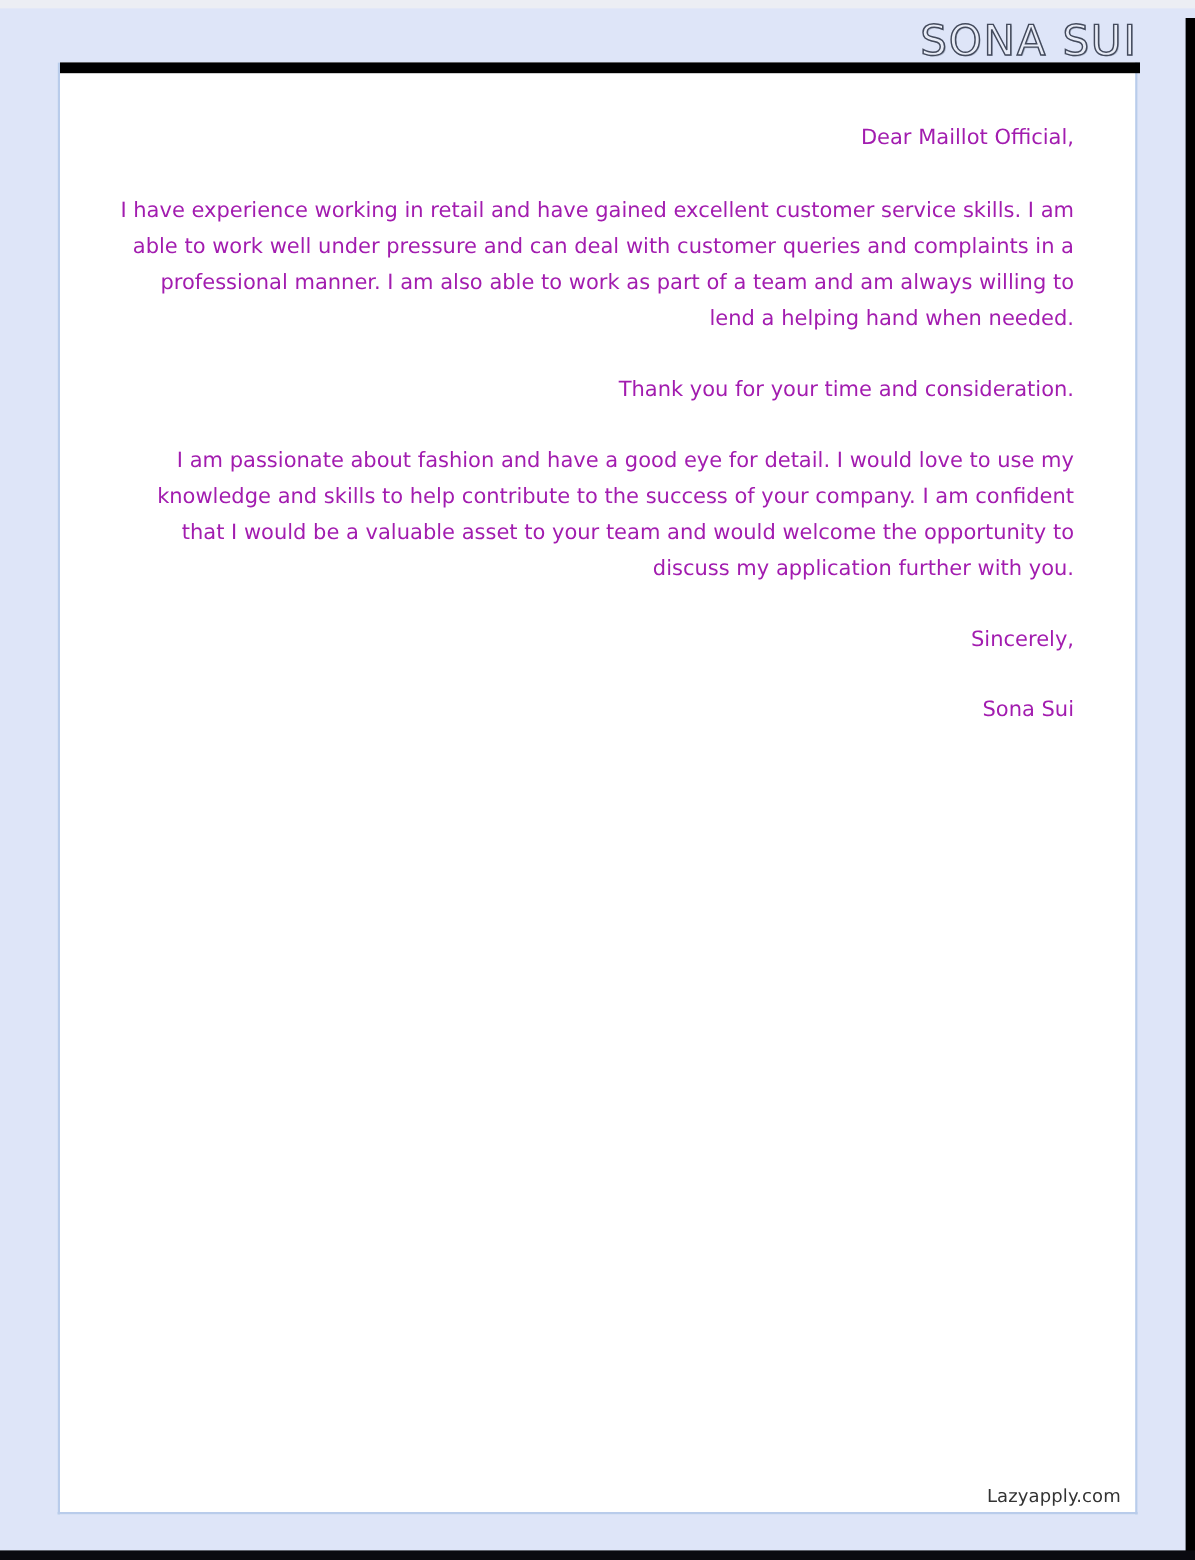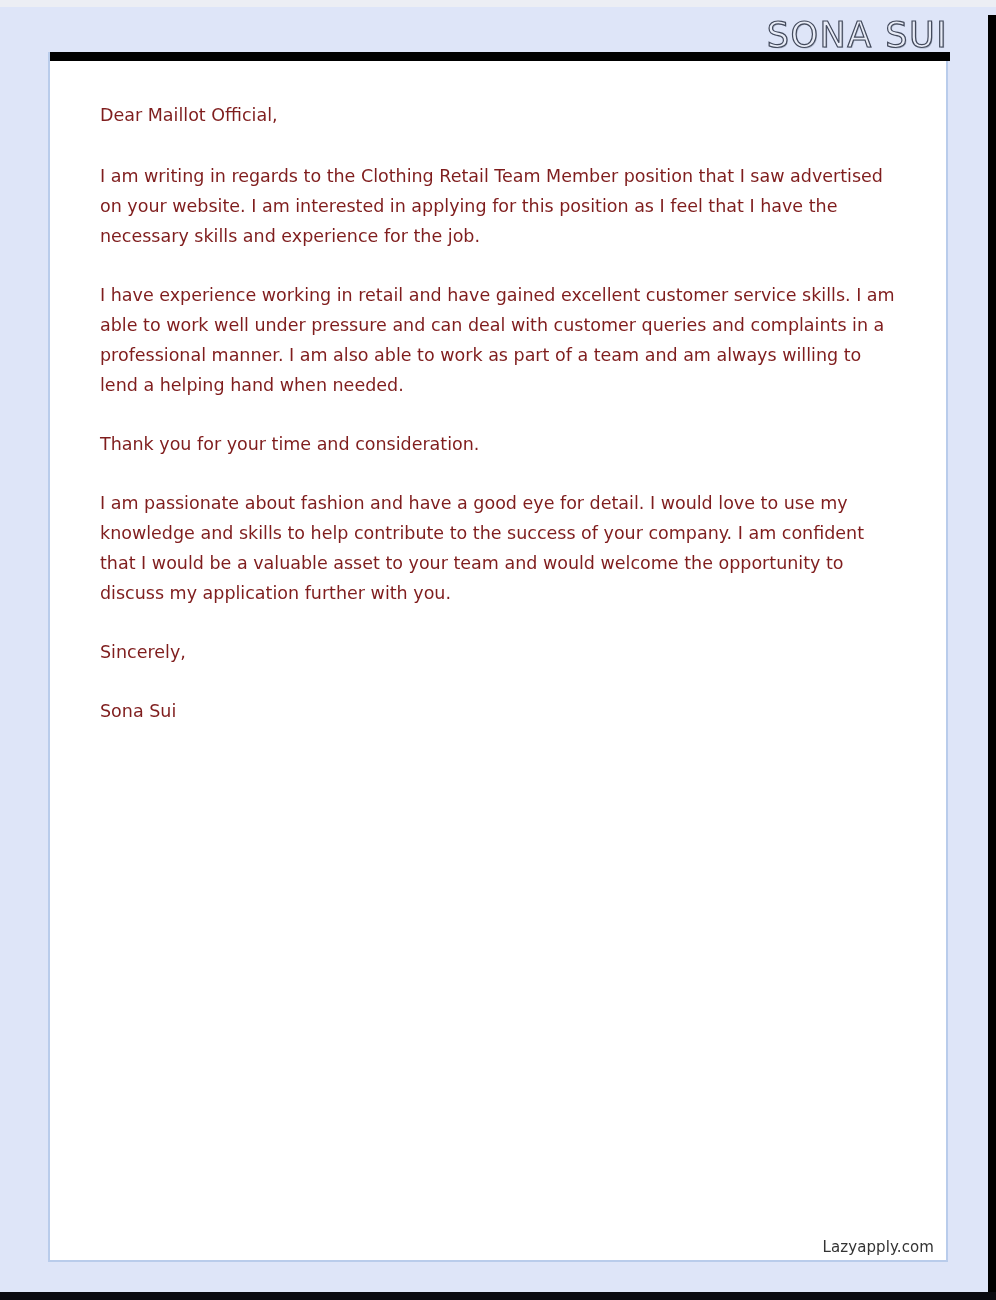--- a/index.html
+++ b/index.html
@@ -87,23 +87,23 @@
     top: 48px;
     width: 795px;
   }
 
   .salutation,
   .para,
   .closing,
   .signature-name {
     font-size: 17.5px;
     line-height: 30px;
-    color: #7f1d1d;
+    color: #a21caf;
     margin: 0 0 29px 0;
-    text-align: left;
+    text-align: right;
   }
   .para { margin-bottom: 29px; }
   .salutation { margin-bottom: 31px; }
   .closing { margin-bottom: 29px; }
   .signature-name { margin-bottom: 10px; }
 
   #signature-date {
     font-size: 17.5px;
     line-height: 30px;
     color: #2e7fd0;
@@ -129,21 +129,20 @@
 <div id="letterhead">SONA SUI</div>
 
 <div id="letter-page">
 
   <div id="page-top-rule"></div>
 
   <div id="letter-body">
 
     <p class="salutation">Dear Maillot Official,</p>
 
-    <p class="para">I am writing in regards to the Clothing Retail Team Member position that I saw advertised on your website. I am interested in applying for this position as I feel that I have the necessary skills and experience for the job.</p>
 
     <p class="para">I have experience working in retail and have gained excellent customer service skills. I am able to work well under pressure and can deal with customer queries and complaints in a professional manner. I am also able to work as part of a team and am always willing to lend a helping hand when needed.</p>
 
     <p class="para">Thank you for your time and consideration.</p>
 
     <p class="para">I am passionate about fashion and have a good eye for detail. I would love to use my knowledge and skills to help contribute to the success of your company. I am confident that I would be a valuable asset to your team and would welcome the opportunity to discuss my application further with you.</p>
 
     <p class="closing">Sincerely,</p>
 
     <p class="signature-name">Sona Sui</p>

